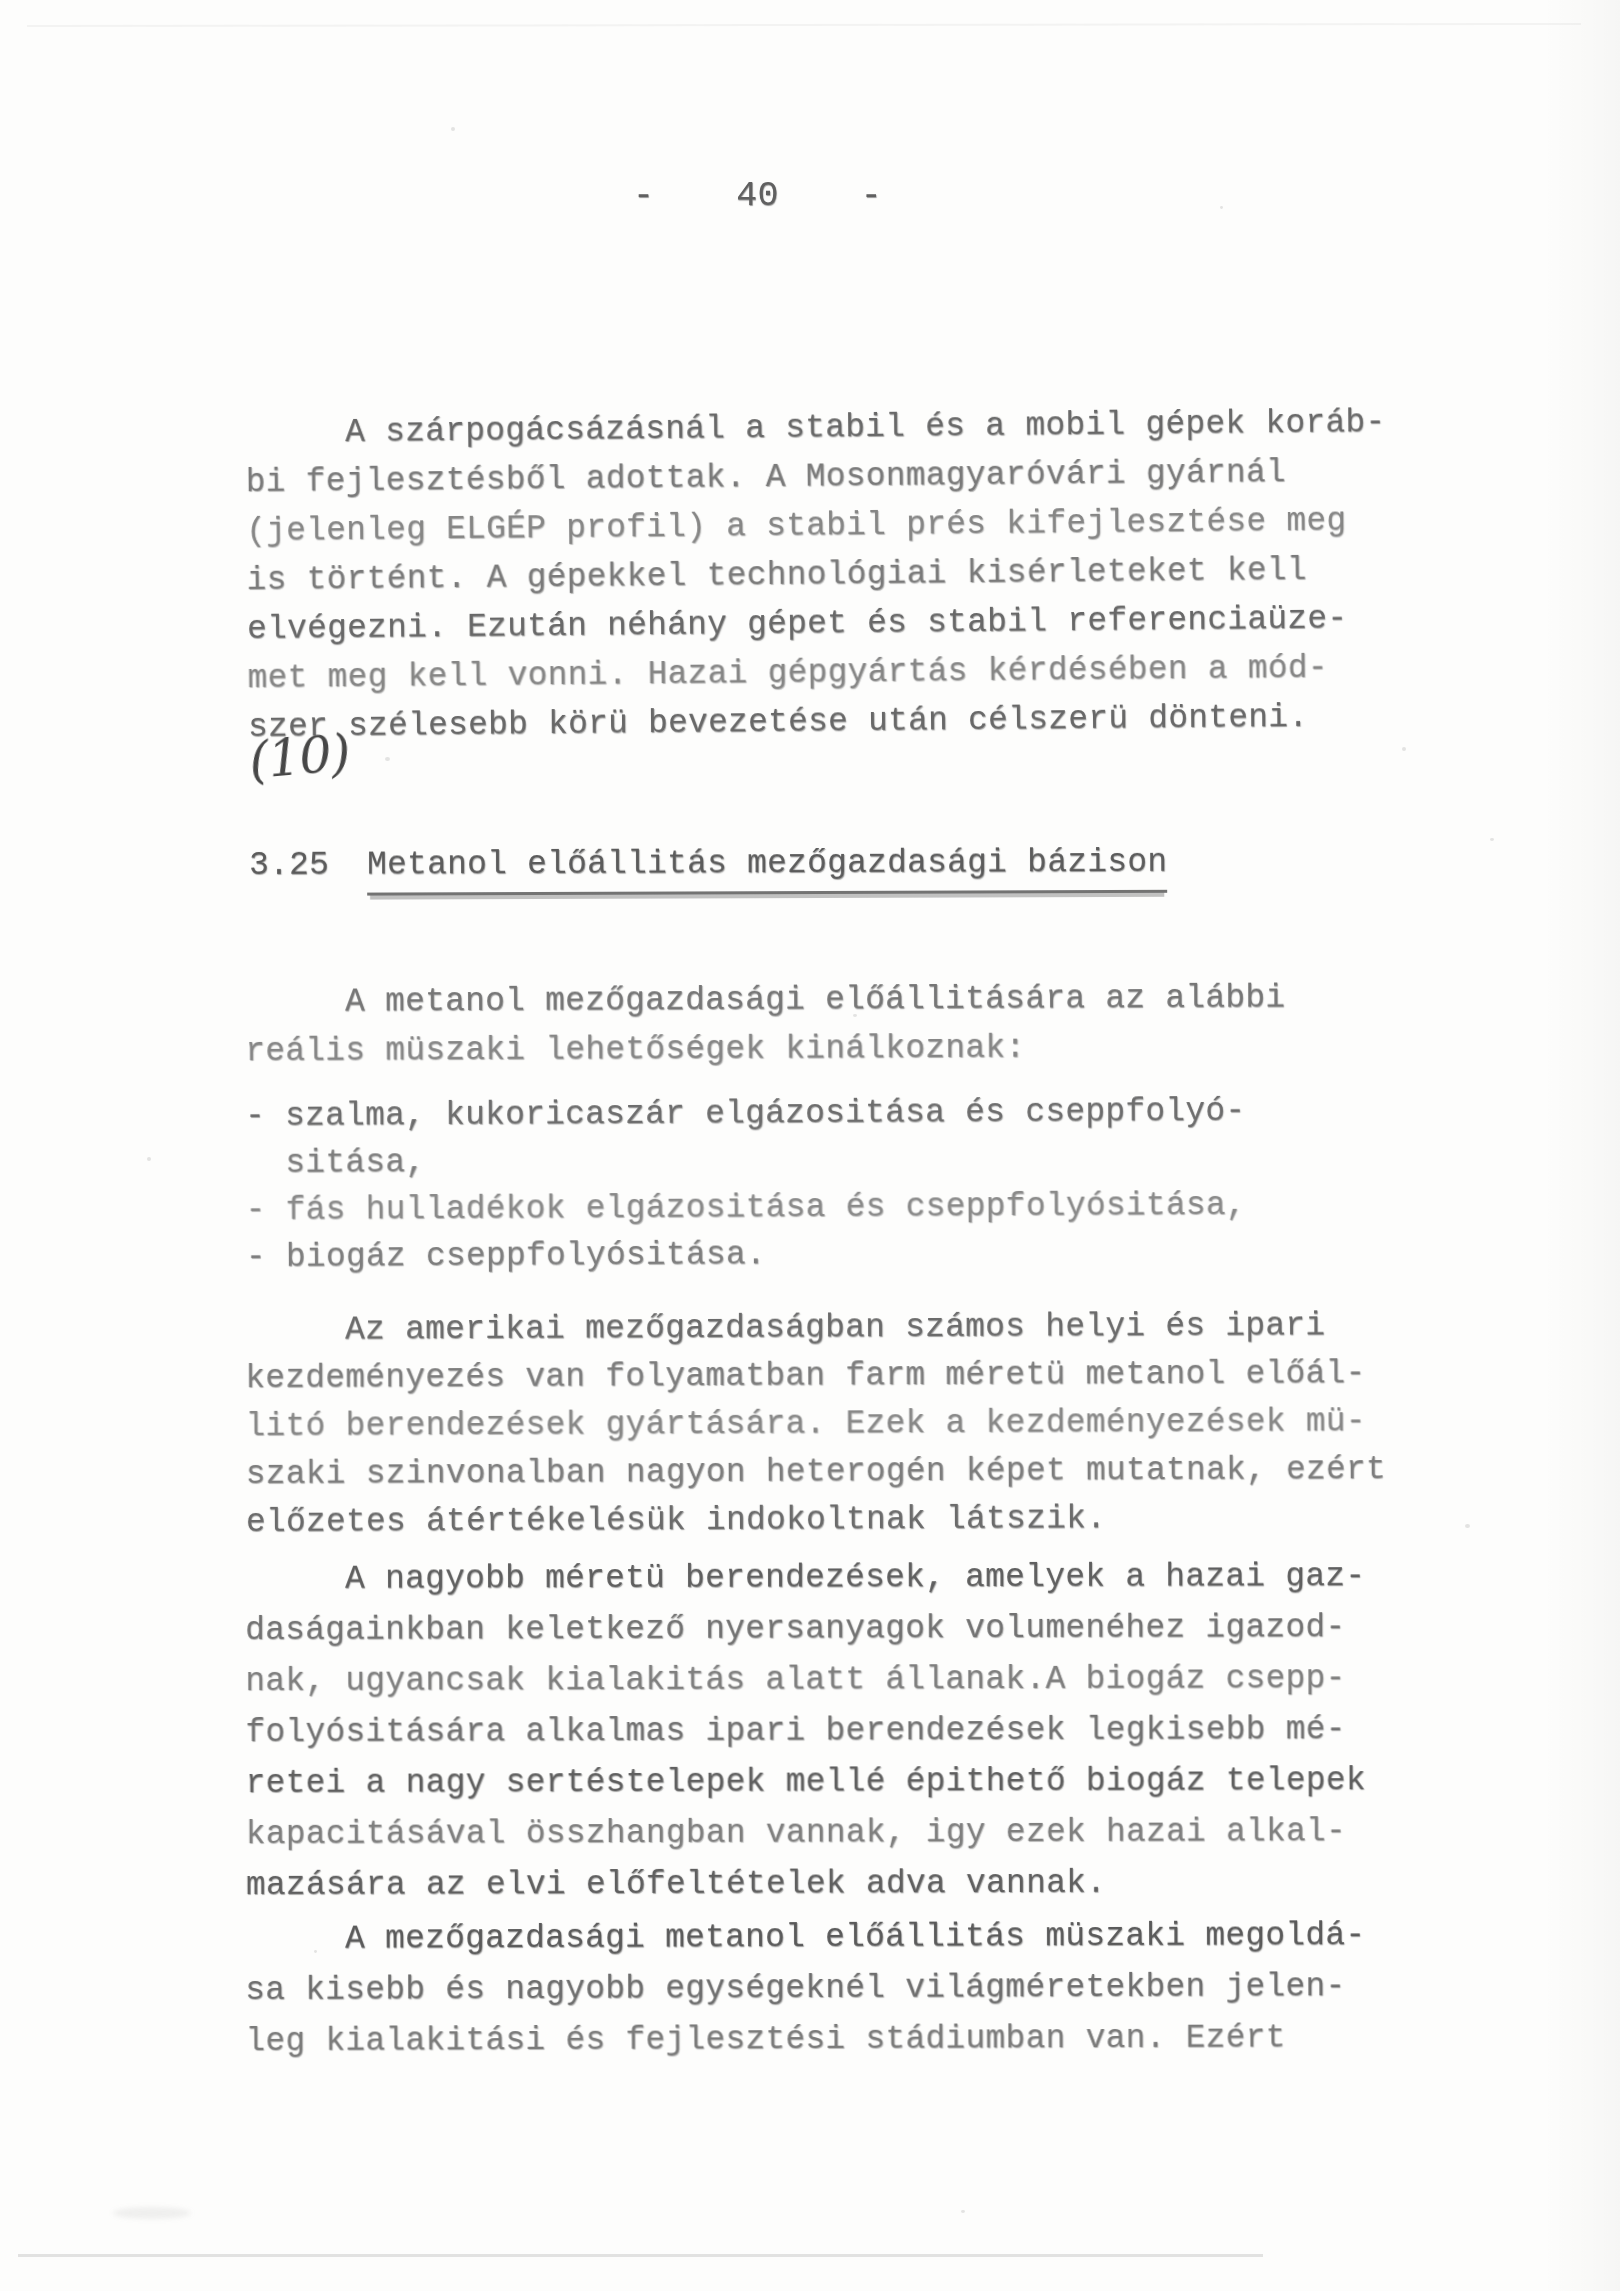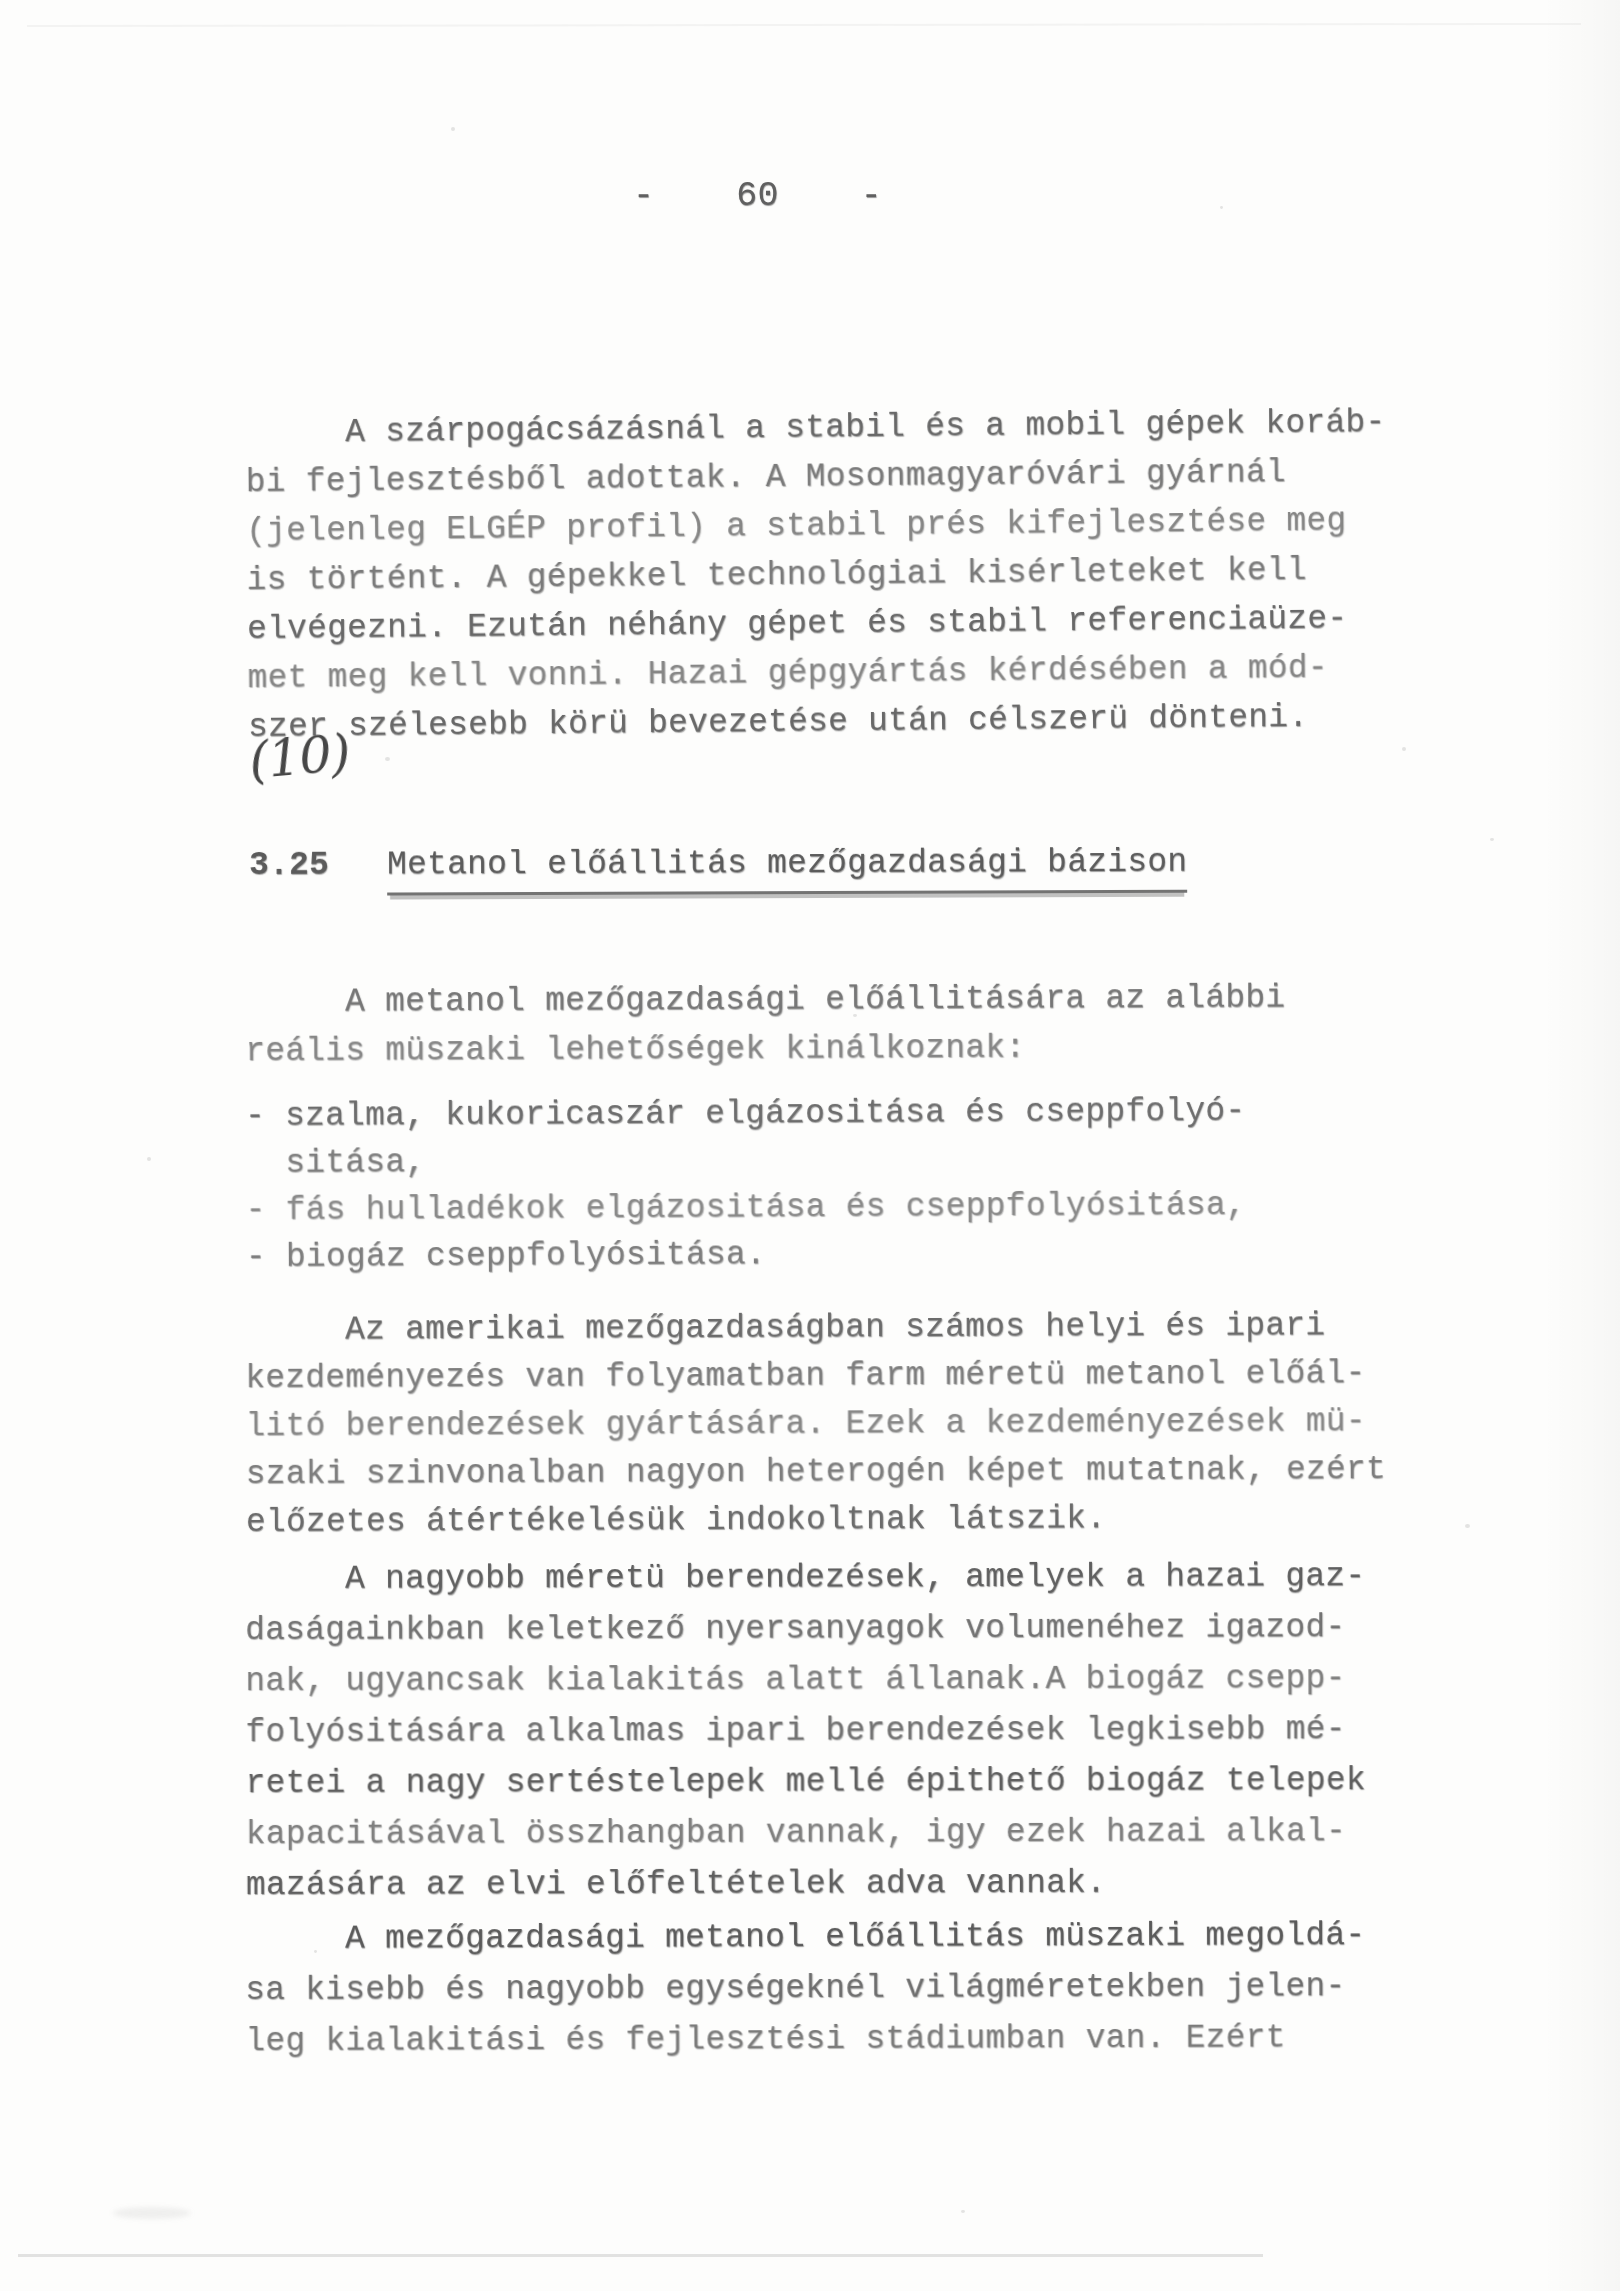--- a/index.html
+++ b/index.html
@@ -38,21 +38,21 @@
     font-size:51px;color:#474747;
     transform:rotate(-5deg);
     letter-spacing:-1px;
     filter:blur(0.2px);
   }
   .heading{
     position:absolute;left:249px;top:843px;
     line-height:45px;color:#5b5b5b;
     transform:rotate(-0.2deg);transform-origin:0 0;
   }
-  .secnum{margin-right:58px;font-weight:bold;}
+  .secnum{margin-right:38px;}
   .sectitle{
     display:inline-block;
     border-bottom:3.9px solid rgba(75,75,75,0.78);
     box-shadow:0 6.9px 0 -2.9px rgba(95,95,95,0.38);
     padding-bottom:4.9px;
   }
   .p2{top:978px;line-height:49px;transform:rotate(-0.25deg);transform-origin:0 0;color:#767676;}
   .bullets{top:1093px;line-height:47px;transform:rotate(-0.3deg);transform-origin:0 0;color:#6d6d6d;}
   .p3{top:1307px;line-height:48px;transform:rotate(-0.25deg);transform-origin:0 0;color:#6b6b6b;}
   .p4{top:1554px;line-height:51px;transform:rotate(-0.15deg);transform-origin:0 0;color:#5f5f5f;}
@@ -84,21 +84,21 @@
   <div class="speck" style="left:853px;top:1014px;width:3.9px;height:2.9px;"></div>
   <div class="speck" style="left:147px;top:1157px;width:3.9px;height:3.9px;"></div>
   <div class="speck" style="left:1465px;top:1524px;width:4.9px;height:3.9px;"></div>
   <div class="speck" style="left:1490px;top:838px;width:3.9px;height:2.9px;"></div>
   <div class="speck" style="left:314px;top:1950px;width:2.9px;height:2.9px;"></div>
   <div class="speck" style="left:961px;top:2210px;width:3.9px;height:2.9px;"></div>
   <div class="speck" style="left:1402px;top:747px;width:3.9px;height:3.9px;"></div>
 
   <div class="pageno type">
     <span>-</span>
-    <span>60</span>
+    <span>40</span>
     <span>-</span>
   </div>
 
   <div class="para p1 type">
     <div class="ln">     A szárpogácsázásnál a stabil és a mobil gépek koráb-</div>
     <div class="ln">bi fejlesztésből adottak. A Mosonmagyaróvári gyárnál</div>
     <div class="ln">(jelenleg ELGÉP profil) a stabil prés kifejlesztése meg</div>
     <div class="ln">is történt. A gépekkel technológiai kisérleteket kell</div>
     <div class="ln">elvégezni. Ezután néhány gépet és stabil referenciaüze-</div>
     <div class="ln">met meg kell vonni. Hazai gépgyártás kérdésében a mód-</div>

